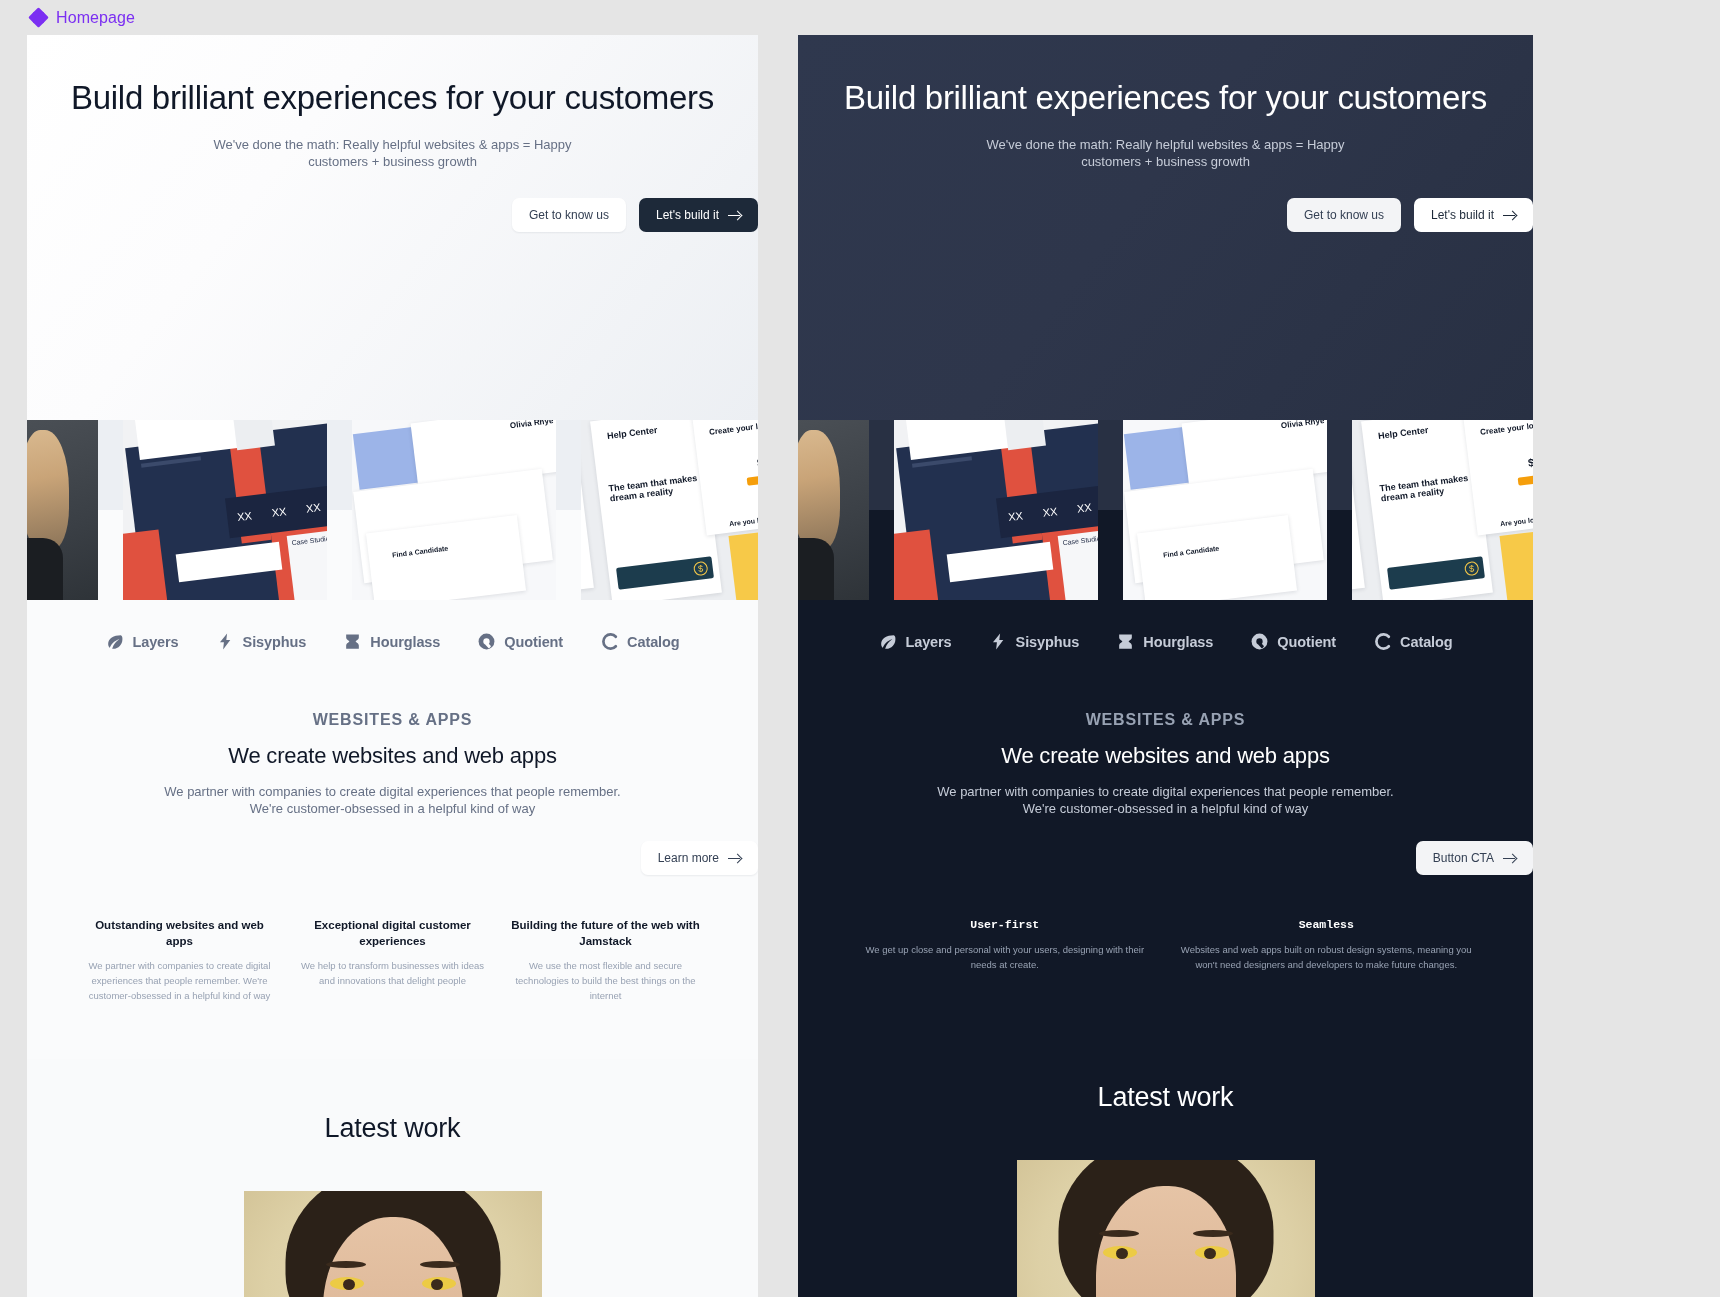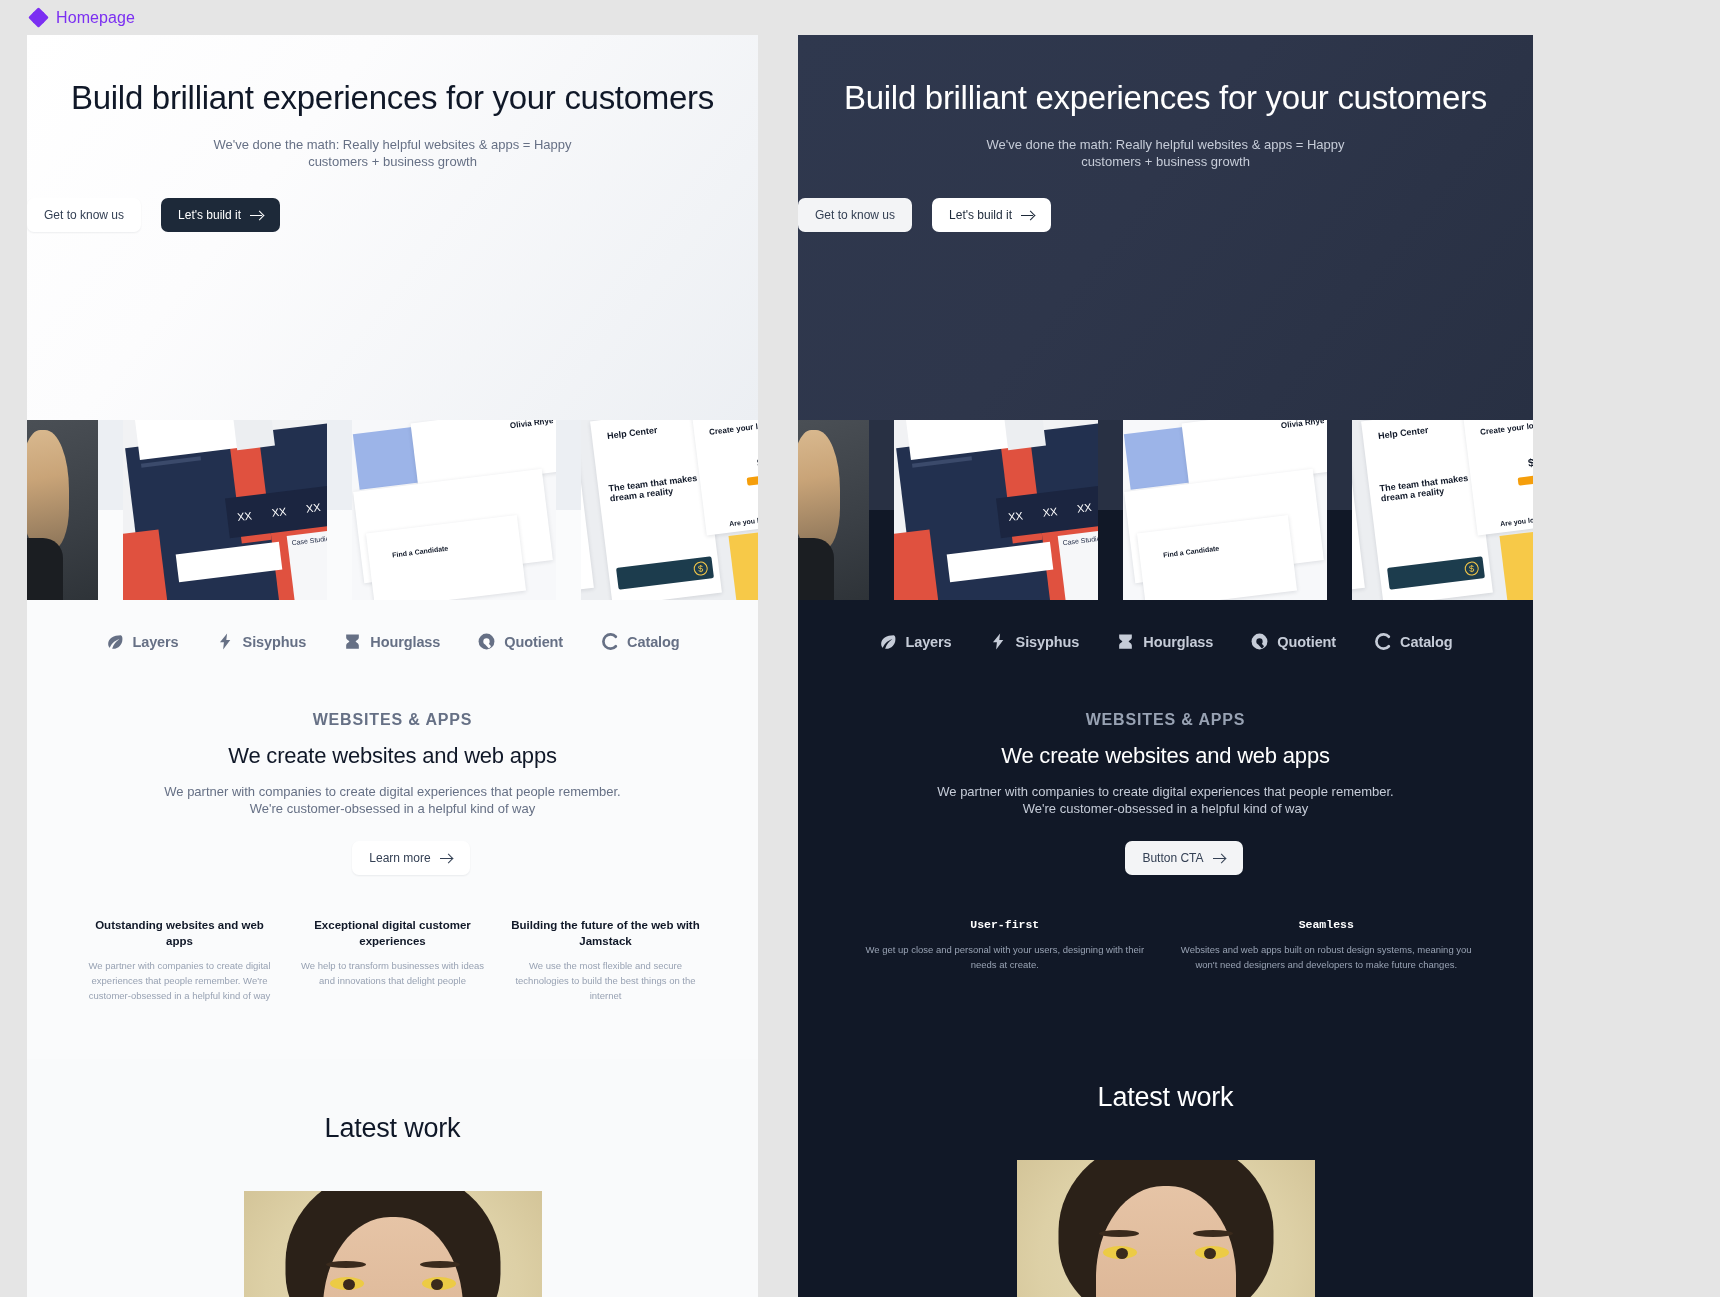--- a/index.html
+++ b/index.html
@@ -46,21 +46,21 @@
   h1.hero-title {
     font-size: 33px; line-height: 37px; font-weight: 400; letter-spacing: -.3px;
     color: #101828;
   }
   .panel.dark h1.hero-title { color: #ffffff; }
   .hero-sub {
     margin-top: 20px; font-size: 13px; line-height: 17px; color: #667085;
     width: 380px; margin-left: auto; margin-right: auto;
   }
   .panel.dark .hero-sub { color: #c6ccd8; }
-  .hero-btns { margin-top: 28px; display: flex; justify-content: flex-start; gap: 20px; }
+  .hero-btns { margin-top: 28px; display: flex; justify-content: flex-end; gap: 13px; }
   .btn {
     display: inline-flex; align-items: center; gap: 9px;
     font-size: 12px; border-radius: 7px; padding: 10px 17px; cursor: pointer;
     white-space: nowrap; border: none;
   }
   .btn-white { background: #ffffff; color: #344054; box-shadow: 0 1px 2px rgba(16,24,40,.07); }
   .btn-dark  { background: #1d2939; color: #ffffff; }
   .panel.dark .btn-white { background: #f3f4f6; color: #344054; }
   .panel.dark .btn-dark  { background: #ffffff; color: #1d2939; }
   .arrow { display: inline-block; width: 13px; height: 11px; position: relative; }
@@ -157,21 +157,21 @@
   
   .sec { padding: 60px 0 0 0; text-align: center; }
   .panel.light .sec { background: #fafbfc; }
   .panel.dark  .sec { background: #111827; }
   .eyebrow { font-size: 16px; font-weight: bold; letter-spacing: .85px; color: #667085; }
   .panel.dark .eyebrow { color: #98a2b3; }
   .sec-title { margin-top: 14px; font-size: 22px; font-weight: 400; color: #101828; letter-spacing: -.2px; }
   .panel.dark .sec-title { color: #ffffff; }
   .sec-sub { margin-top: 14px; font-size: 13px; line-height: 17px; color: #667085; width: 470px; margin-left: auto; margin-right: auto; }
   .panel.dark .sec-sub { color: #c6ccd8; }
-  .sec-btn-wrap { margin-top: 24px; display: flex; justify-content: center; padding-left: 37px; }
+  .sec-btn-wrap { margin-top: 24px; display: flex; justify-content: flex-end; padding-left: 37px; }
 
   .cols { display: flex; gap: 22px; padding: 42px 57px 0 57px; }
   .col { flex: 1; text-align: center; }
   .col-title { font-size: 11.5px; font-weight: bold; color: #101828; line-height: 16px; }
   .panel.dark .col-title { color: #ffffff; font-family: Liberation Mono, monospace; }
   .col-body { margin-top: 9px; font-size: 9.5px; line-height: 15px; color: #98a2b3; }
   .panel.dark .col-body { color: #98a2b3; }
 
   
   .latest { margin-top: 56px; padding-top: 54px; }

